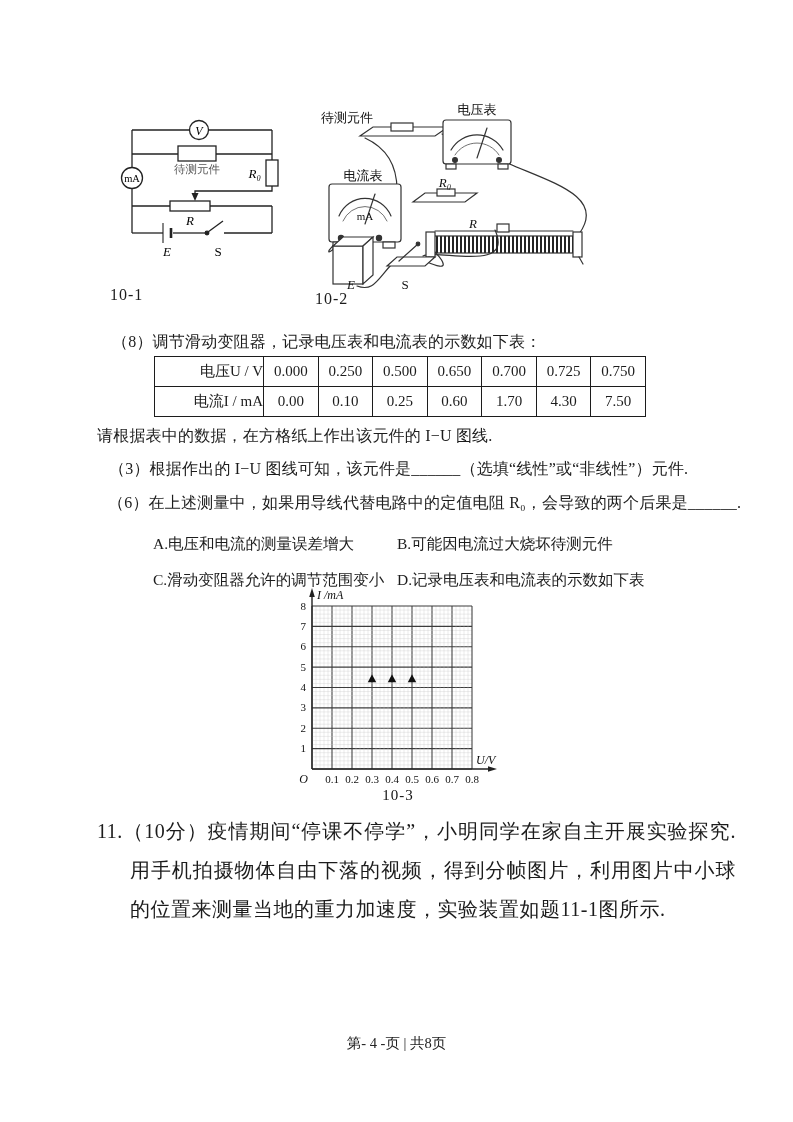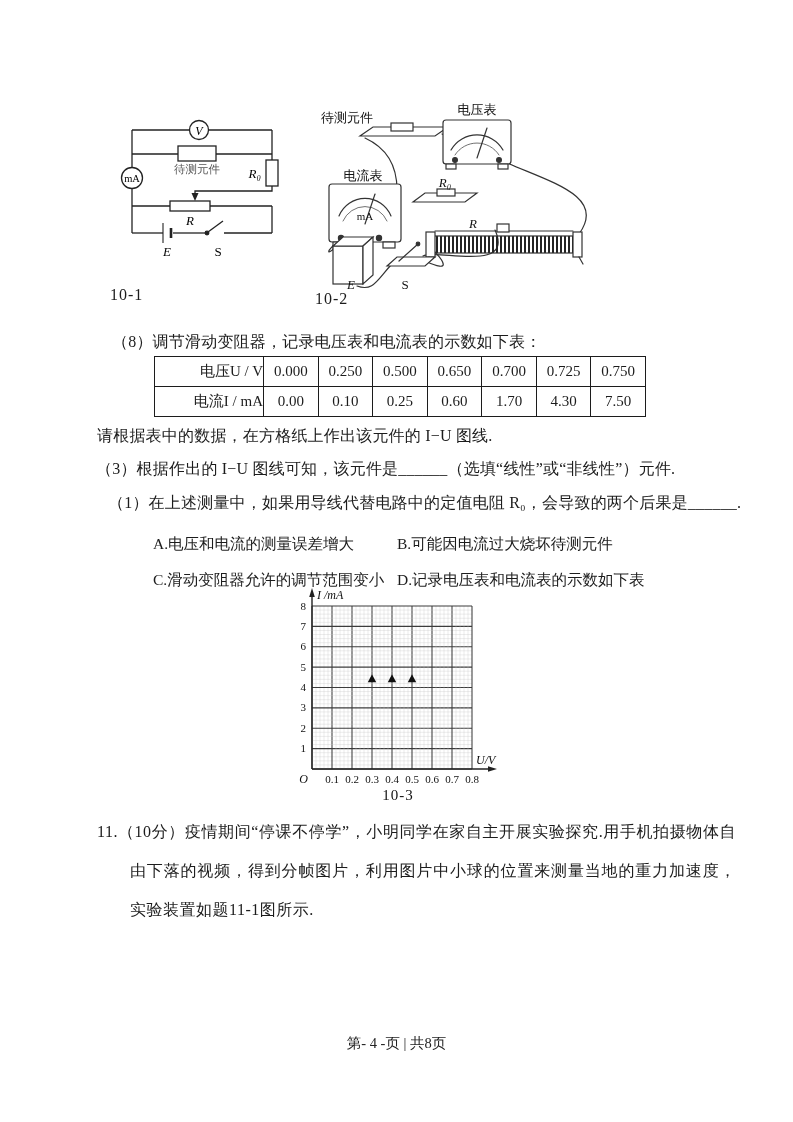--- a/index.html
+++ b/index.html
@@ -15,21 +15,21 @@
   table.dt{border-collapse:collapse;table-layout:fixed;width:492px;}
   table.dt th,table.dt td{
     border:1.4px solid #1c1c1c;height:29px;font-size:15px;font-weight:normal;
     text-align:center;padding:0;overflow:hidden;
   }
   table.dt th.rowlab{width:100px;text-align:right;padding-left:8px;}
   
   .opt{font-size:15.5px;white-space:nowrap;margin-left:27px;}
   
   .q11{
-    width:606px;font-size:16px;line-height:39px;text-align:justify;
+    width:606px;font-size:20px;line-height:39px;text-align:justify;
     padding-left:33px;text-indent:-33px;letter-spacing:0.5px;
   }
   .footer{width:100%;text-align:center;font-size:14.5px;color:#222;}
   svg text{font-family:"Liberation Serif","DejaVu Serif",serif;}
   .it{font-style:italic;}
 </style>
 </head>
 <body>
 
 <div class="page">
@@ -170,22 +170,22 @@
           <td>0.25</td>
           <td>0.60</td>
           <td>1.70</td>
           <td>4.30</td>
           <td>7.50</td>
         </tr>
       </tbody>
   </table>
 
   <div class="abs line" style="left:97px;top:426px;">请根据表中的数据，在方格纸上作出该元件的 I−U 图线.</div>
-  <div class="abs line" style="left:96px;top:459px;">（3）根据作出的 I−U 图线可知，该元件是______（选填“线性”或“非线性”）元件.</div>
-  <div class="abs line" style="left:108px;top:493px;">（1）在上述测量中，如果用导线代替电路中的定值电阻 R₀，会导致的两个后果是______.</div>
+  <div class="abs line" style="left:109px;top:459px;">（3）根据作出的 I−U 图线可知，该元件是______（选填“线性”或“非线性”）元件.</div>
+  <div class="abs line" style="left:108px;top:493px;">（6）在上述测量中，如果用导线代替电路中的定值电阻 R₀，会导致的两个后果是______.</div>
 
   <div class="abs opt" style="left:126px;top:534px;">A.电压和电流的测量误差增大</div>
   <div class="abs opt" style="left:370px;top:534px;">B.可能因电流过大烧坏待测元件</div>
   <div class="abs opt" style="left:126px;top:570px;">C.滑动变阻器允许的调节范围变小</div>
   <div class="abs opt" style="left:370px;top:570px;">D.记录电压表和电流表的示数如下表</div>
 
   <svg class="abs" style="left:280px;top:585px;" width="235" height="220" viewBox="0 0 235 220">
     <g id="grid">
         <line x1="32" y1="21" x2="32" y2="184" stroke="#3c3c3c" stroke-width="1.05"></line>
         <line x1="32" y1="184" x2="192" y2="184" stroke="#3c3c3c" stroke-width="1.05"></line>

